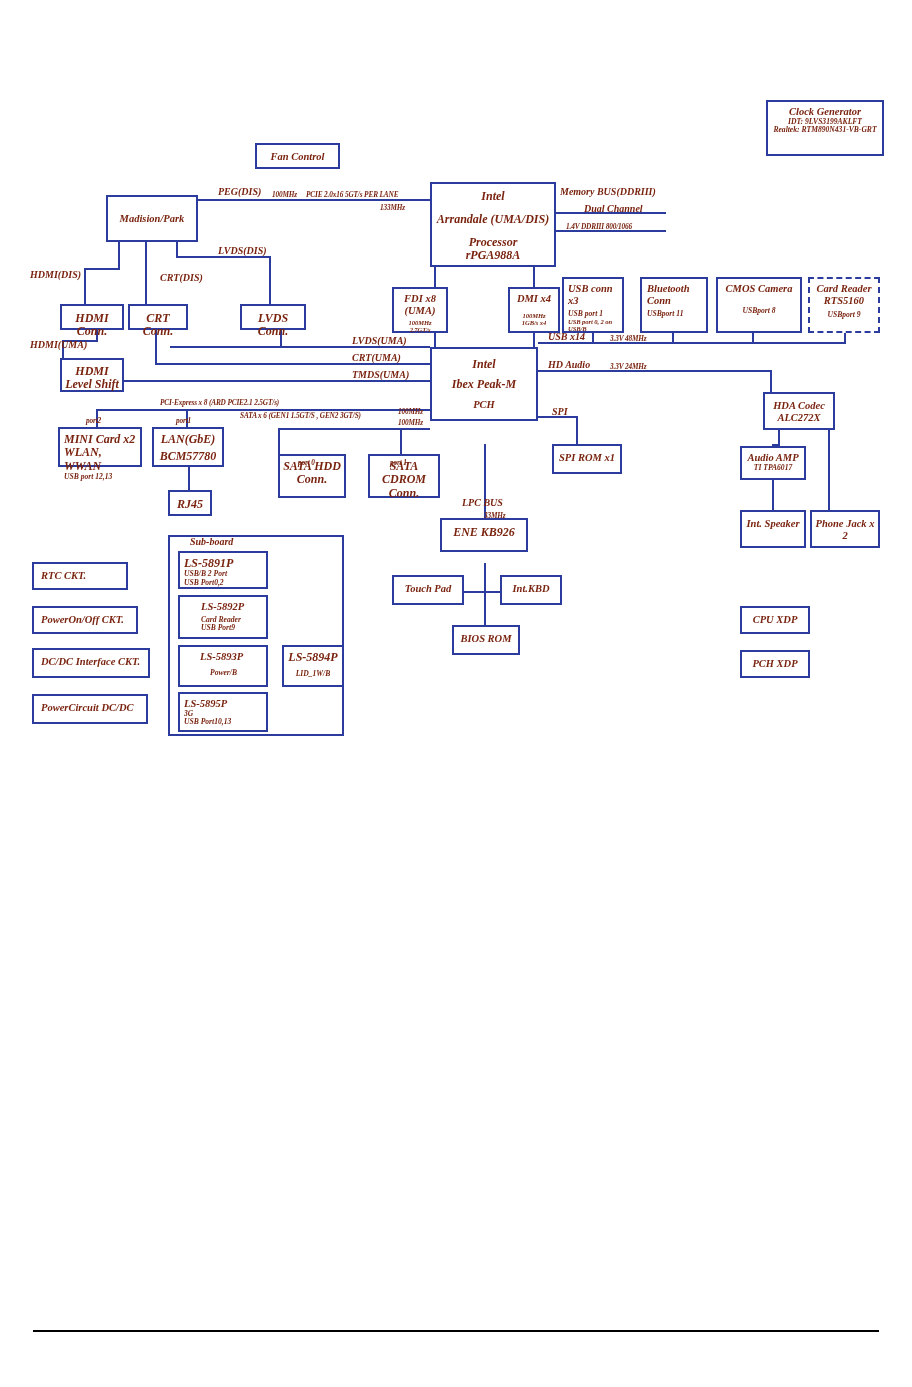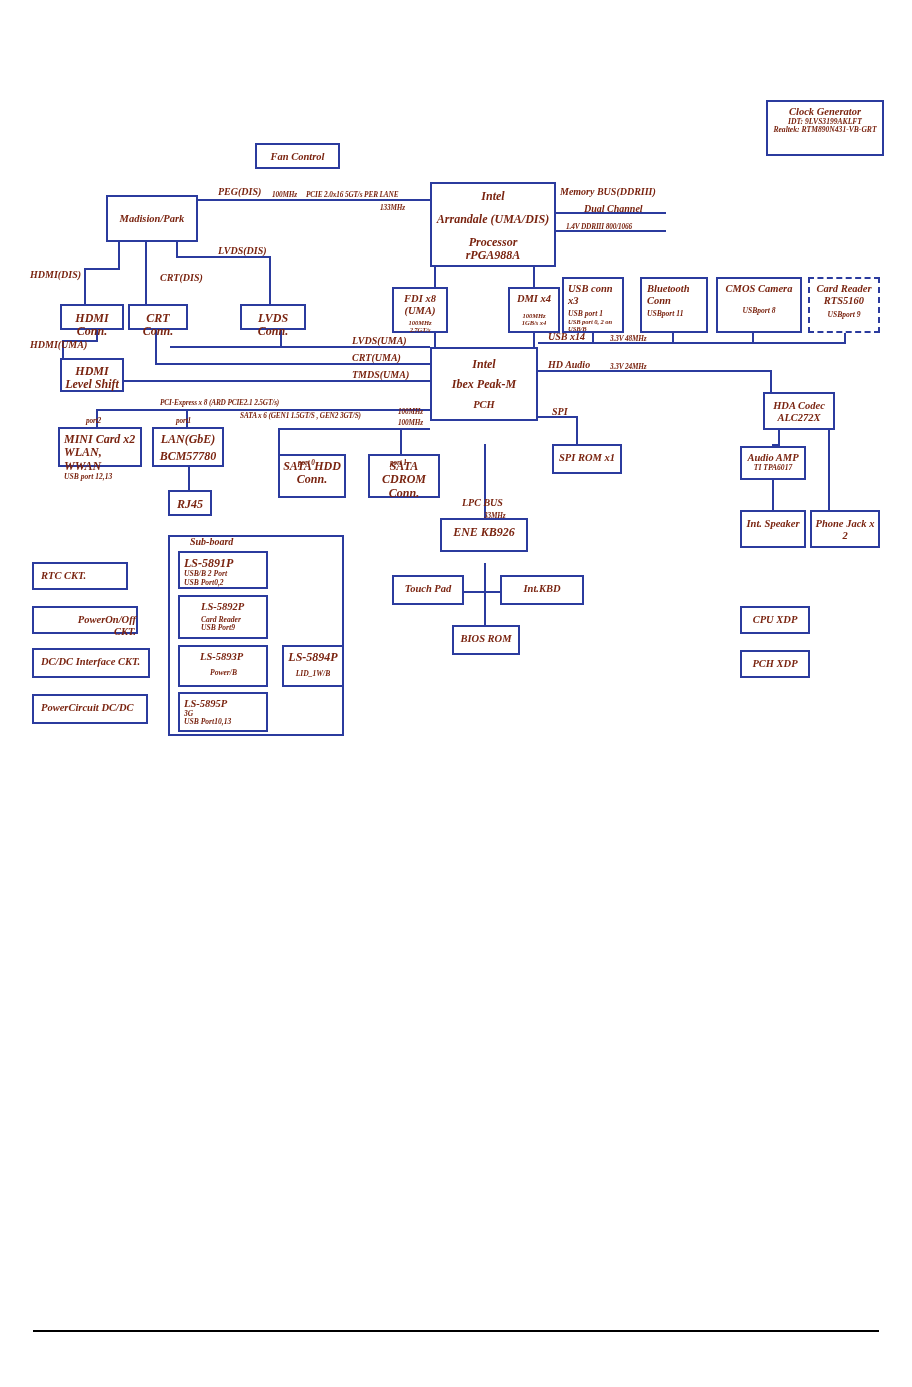--- a/index.html
+++ b/index.html
@@ -227,32 +227,32 @@
     <span class="t m pad6">SPI ROM x1</span>
   </div>
 
   <div class="bx" style="left:440px;top:518px;width:88px;height:34px;">
     <span class="t l pad6">ENE KB926</span>
   </div>
 
   <div class="bx" style="left:392px;top:575px;width:72px;height:30px;">
     <span class="t m pad6">Touch Pad</span>
   </div>
-  <div class="bx" style="left:500px;top:575px;width:84px;height:30px;">
+  <div class="bx" style="left:500px;top:575px;width:62px;height:30px;">
     <span class="t m pad6">Int.KBD</span>
   </div>
   <div class="bx" style="left:452px;top:625px;width:68px;height:30px;">
     <span class="t m pad6">BIOS ROM</span>
   </div>
 
   <div class="bx" style="left:32px;top:562px;width:96px;height:28px;text-align:left;padding-left:7px;">
     <span class="t m pad6" style="text-align:left;">RTC CKT.</span>
   </div>
   <div class="bx" style="left:32px;top:606px;width:106px;height:28px;text-align:left;padding-left:7px;">
-    <span class="t m pad6" style="text-align:right;margin-left:30px;">PowerOn/Off CKT.</span>
+    <span class="t m pad6" style="text-align:left;">PowerOn/Off CKT.</span>
   </div>
   <div class="bx" style="left:32px;top:648px;width:118px;height:30px;text-align:left;padding-left:7px;">
     <span class="t m pad6" style="text-align:left;">DC/DC Interface CKT.</span>
   </div>
   <div class="bx" style="left:32px;top:694px;width:116px;height:30px;text-align:left;padding-left:7px;">
     <span class="t m pad6" style="text-align:left;">PowerCircuit DC/DC</span>
   </div>
 
   <div class="bx" style="left:740px;top:606px;width:70px;height:28px;">
     <span class="t m pad6">CPU XDP</span>

